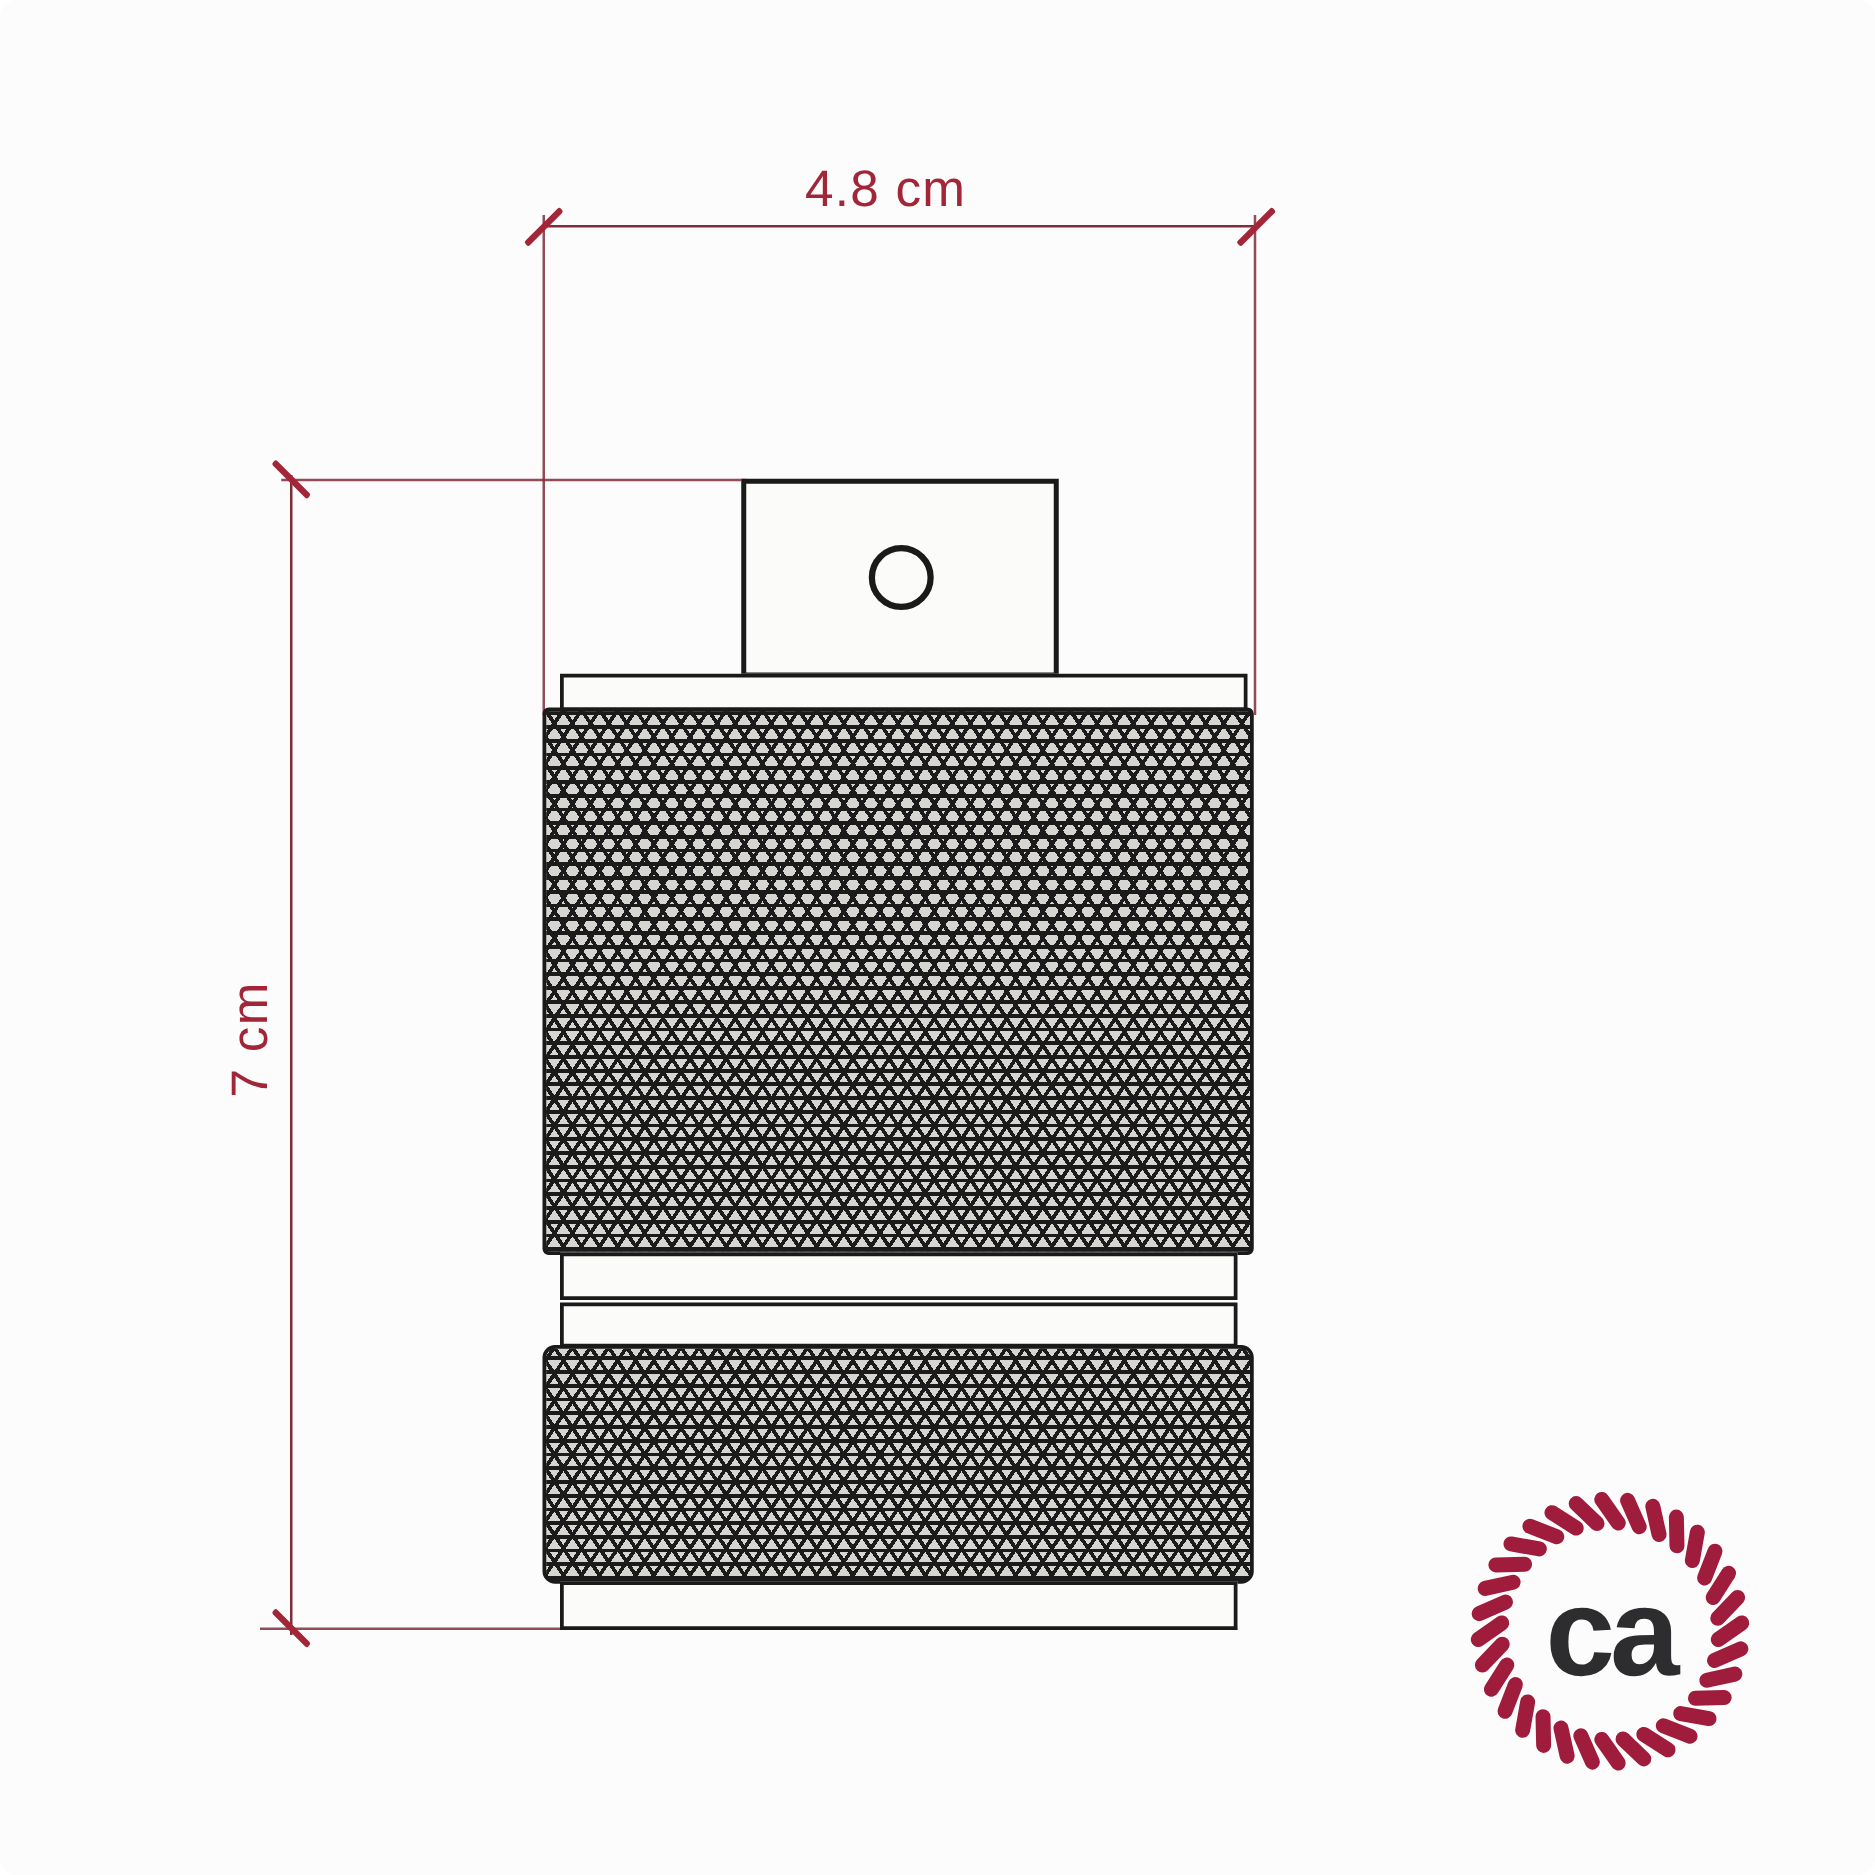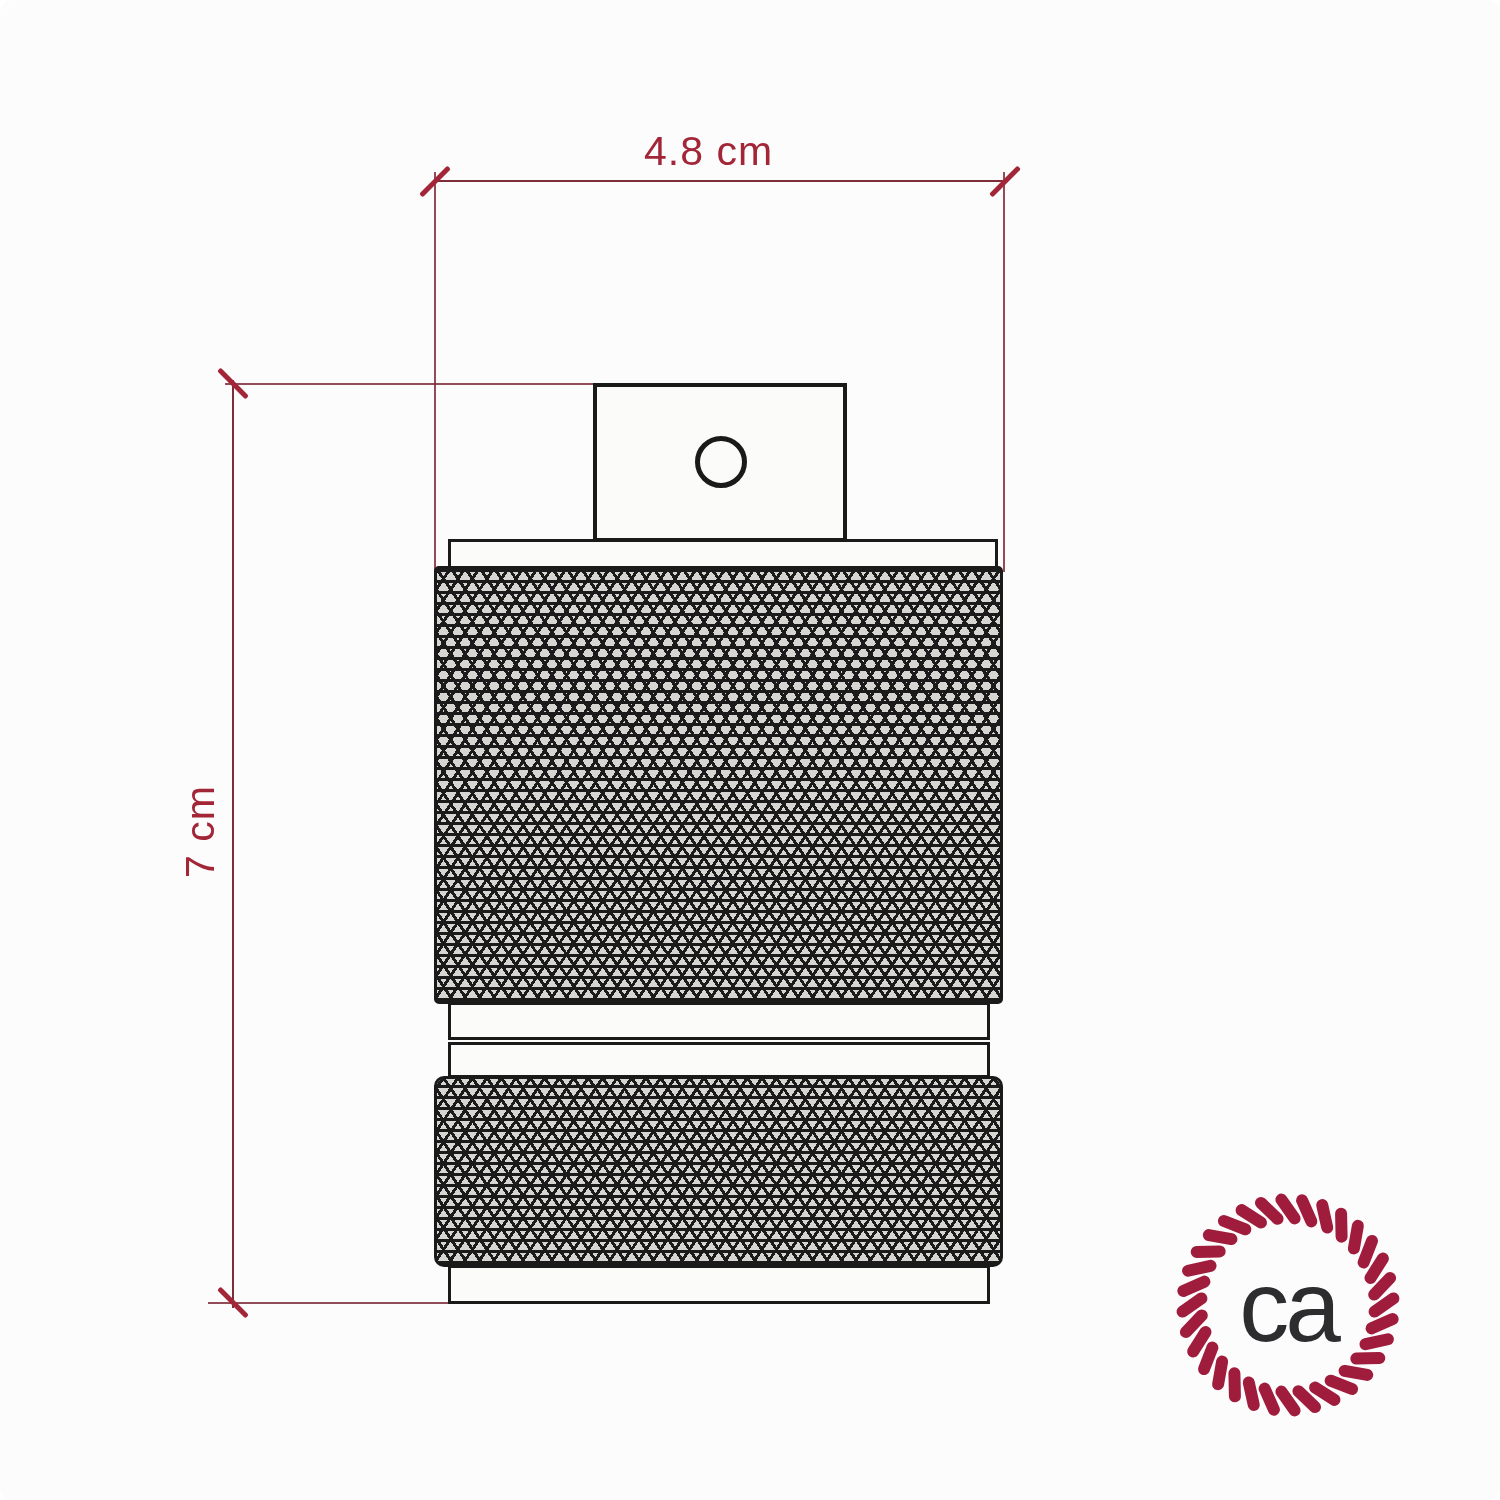--- a/index.html
+++ b/index.html
@@ -52,21 +52,21 @@
   .body-knurl{border-radius:5px;}
   .ring-knurl{border-radius:10px;}
 
   
   .logo{position:absolute;left:1173px;top:1190px;width:230px;height:230px;}
   .logo svg{position:absolute;left:0;top:0;width:230px;height:230px;}
   .logo .beads rect{fill:var(--logo-ring,#a01c3c);}
   .logo-text{
     position:absolute;left:0;top:0;width:230px;height:230px;
     display:flex;align-items:center;justify-content:center;
-    font-size:100px;font-weight:normal;letter-spacing:-4px;
+    font-size:100px;font-weight:bold;letter-spacing:-4px;
     color:var(--logo-text,#2d2d2f);padding-top:2px;box-sizing:border-box;
   }
 </style>
 </head>
 <body>
 
 <div class="canvas">
 
   <div class="ext-line" style="left:434px;top:172px;width:2px;height:400px;"></div>
   <div class="ext-line" style="left:1003px;top:172px;width:2px;height:400px;"></div>

